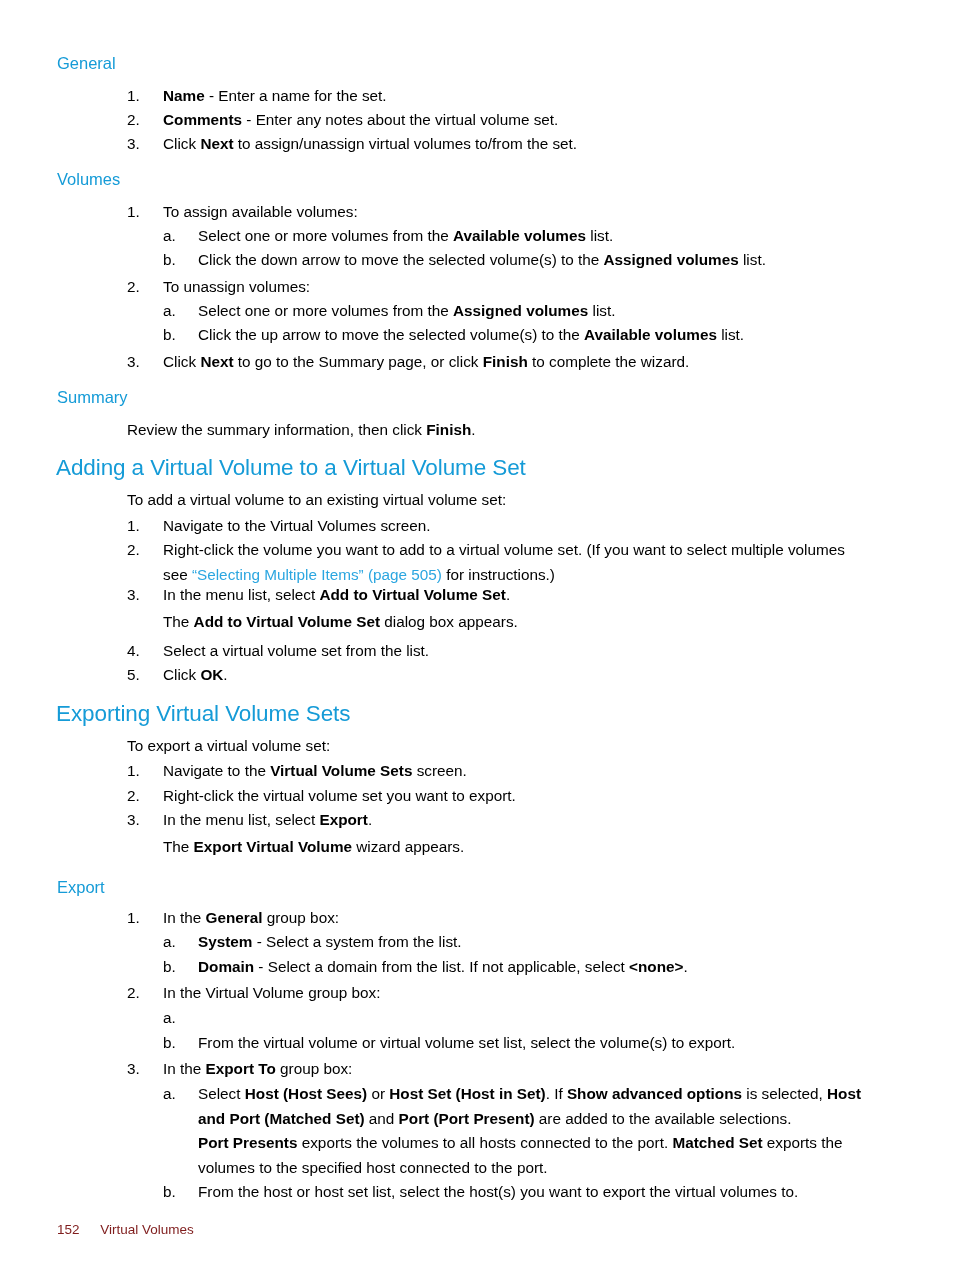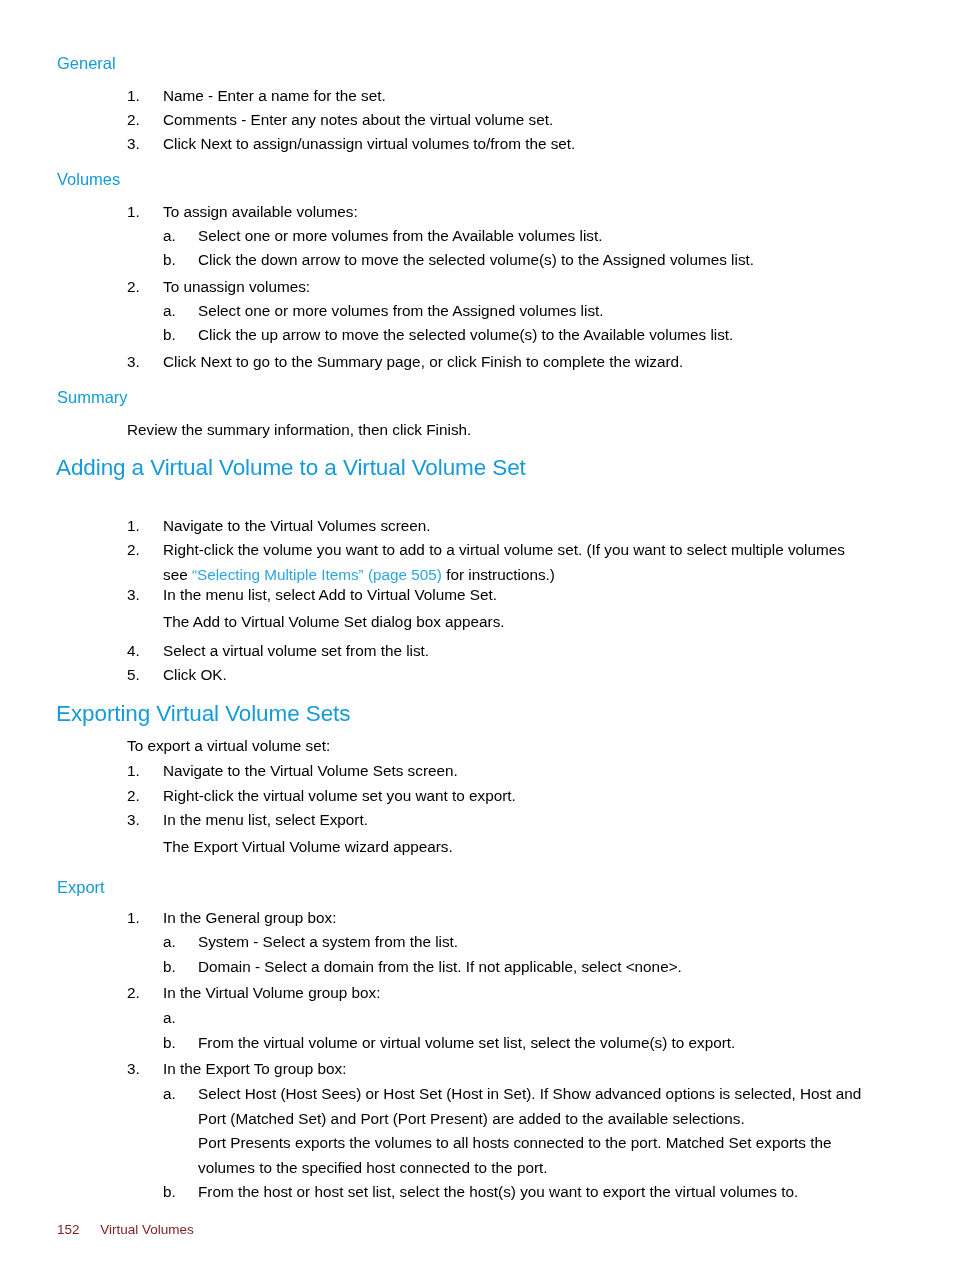--- a/index.html
+++ b/index.html
@@ -82,21 +82,21 @@
   
   .p-cont1 {
     left: 163px;
     width: 709px;
   }
   .p-cont2 {
     left: 198px;
     width: 674px;
   }
 
-  b, .bold { font-weight: normal; }
+  b, .bold { font-weight: bold; }
   .link { color: #2ba6e0; }
 
   
   .footer {
     position: absolute;
     left: 57px;
     top: 1222px;
     font-size: 13.5px;
     color: #7f1d1d;
     white-space: nowrap;
@@ -152,20 +152,21 @@
   <div class="para li1" style="top:350px;">
     <span class="mark">3.</span>
     <span>Click <b>Next</b> to go to the Summary page, or click <b>Finish</b> to complete the wizard.</span>
   </div>
 
   <div class="h2" style="top:388px;">Summary</div>
   <div class="para p-body" style="top:418px;">Review the summary information, then click <b>Finish</b>.</div>
 
   <div class="h1" style="top:455px;">Adding a Virtual Volume to a Virtual Volume Set</div>
 
+  <div class="para p-body" style="top:488px;">To add a virtual volume to an existing virtual volume set:</div>
 
   <div class="para li1" style="top:514px;">
     <span class="mark">1.</span>
     <span>Navigate to the Virtual Volumes screen.</span>
   </div>
   <div class="para li1" style="top:538px;">
     <span class="mark">2.</span>
     <span>Right-click the volume you want to add to a virtual volume set. (If you want to select multiple volumes see <span class="link">“Selecting Multiple Items” (page 505)</span> for instructions.)</span>
   </div>
   <div class="para li1" style="top:583px;">

